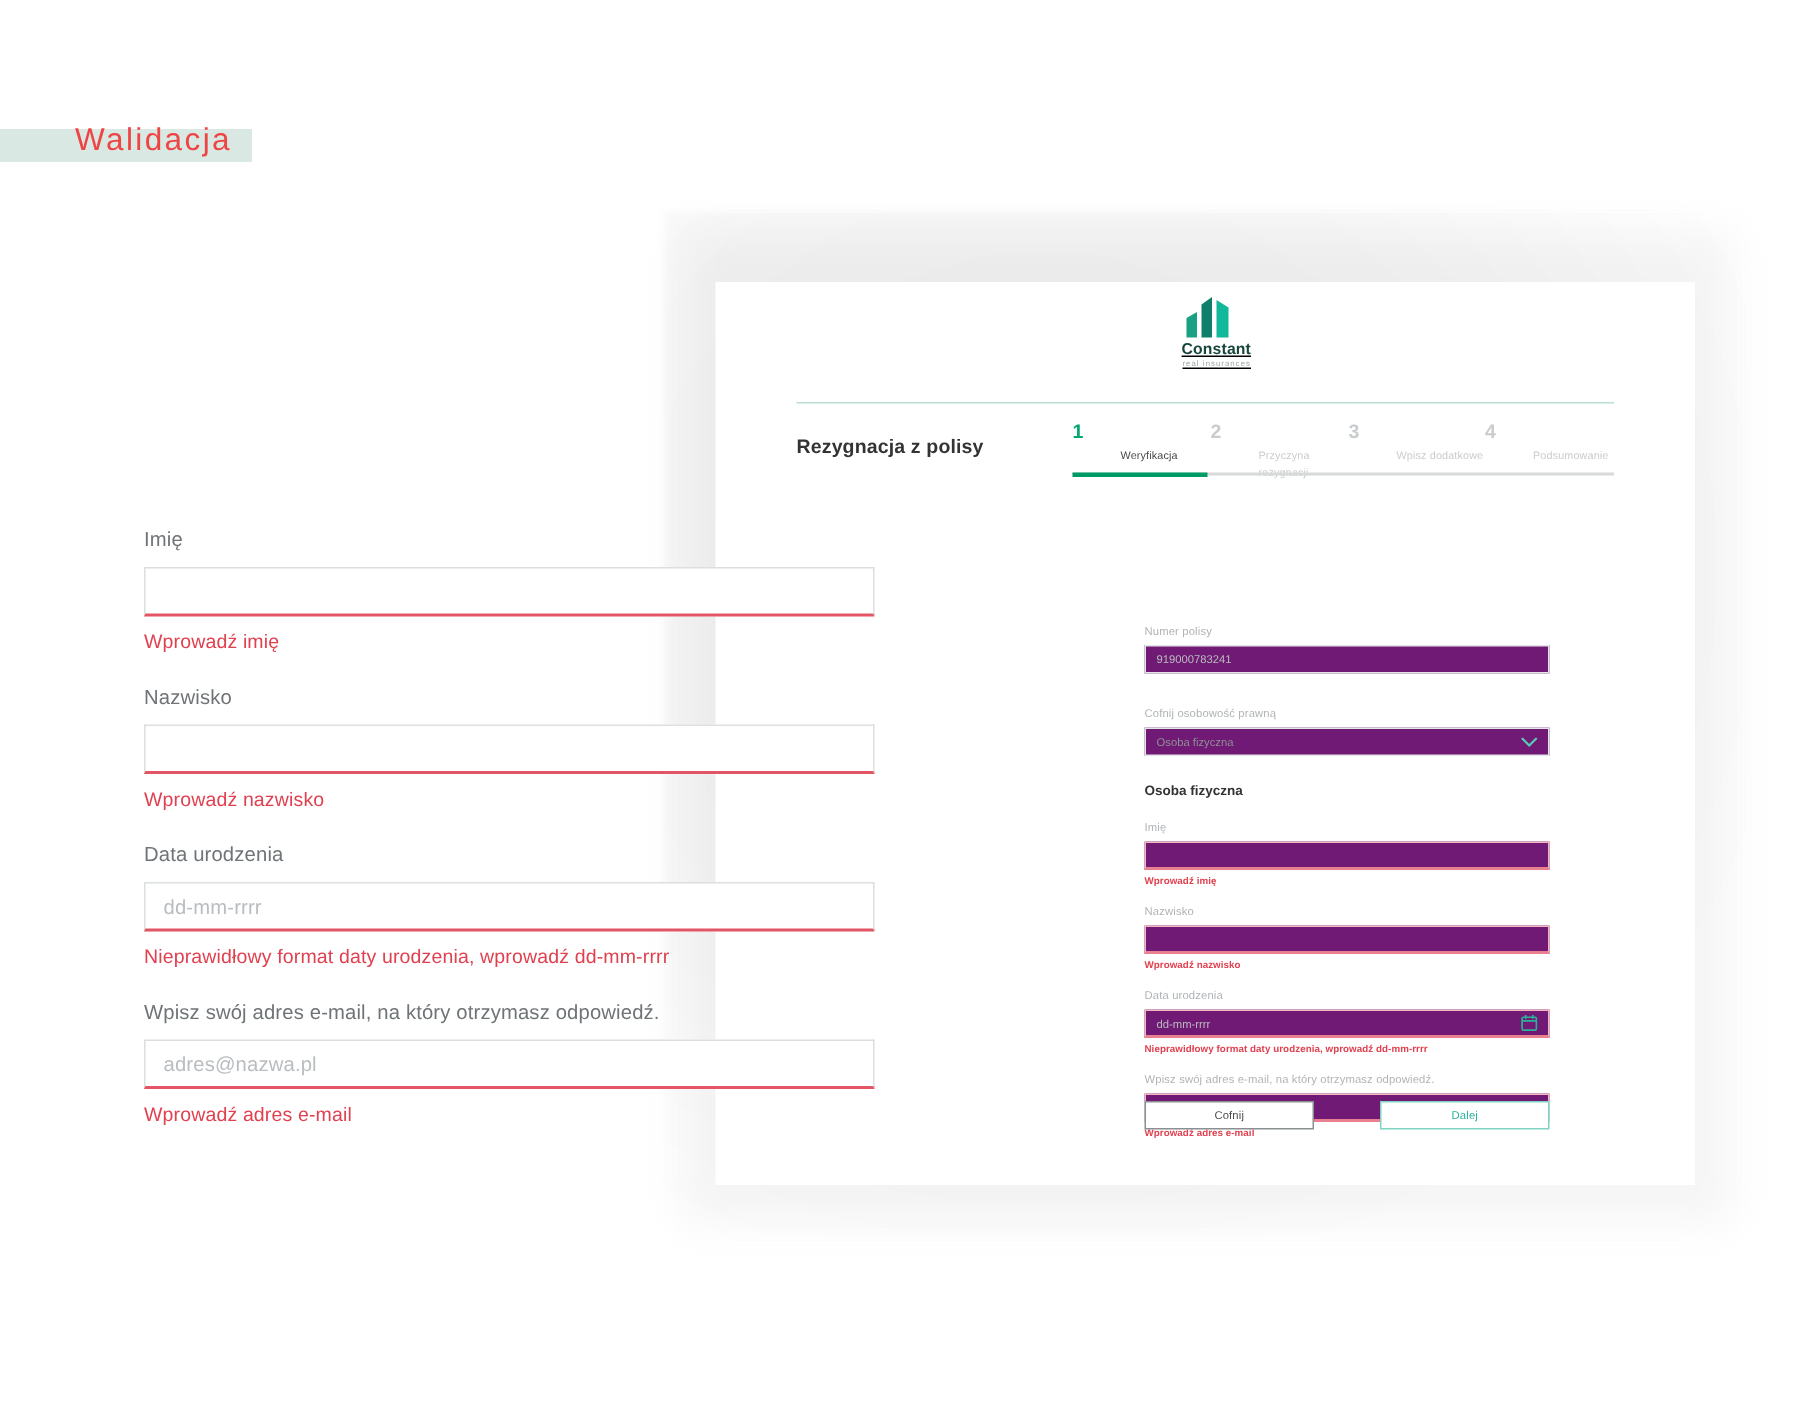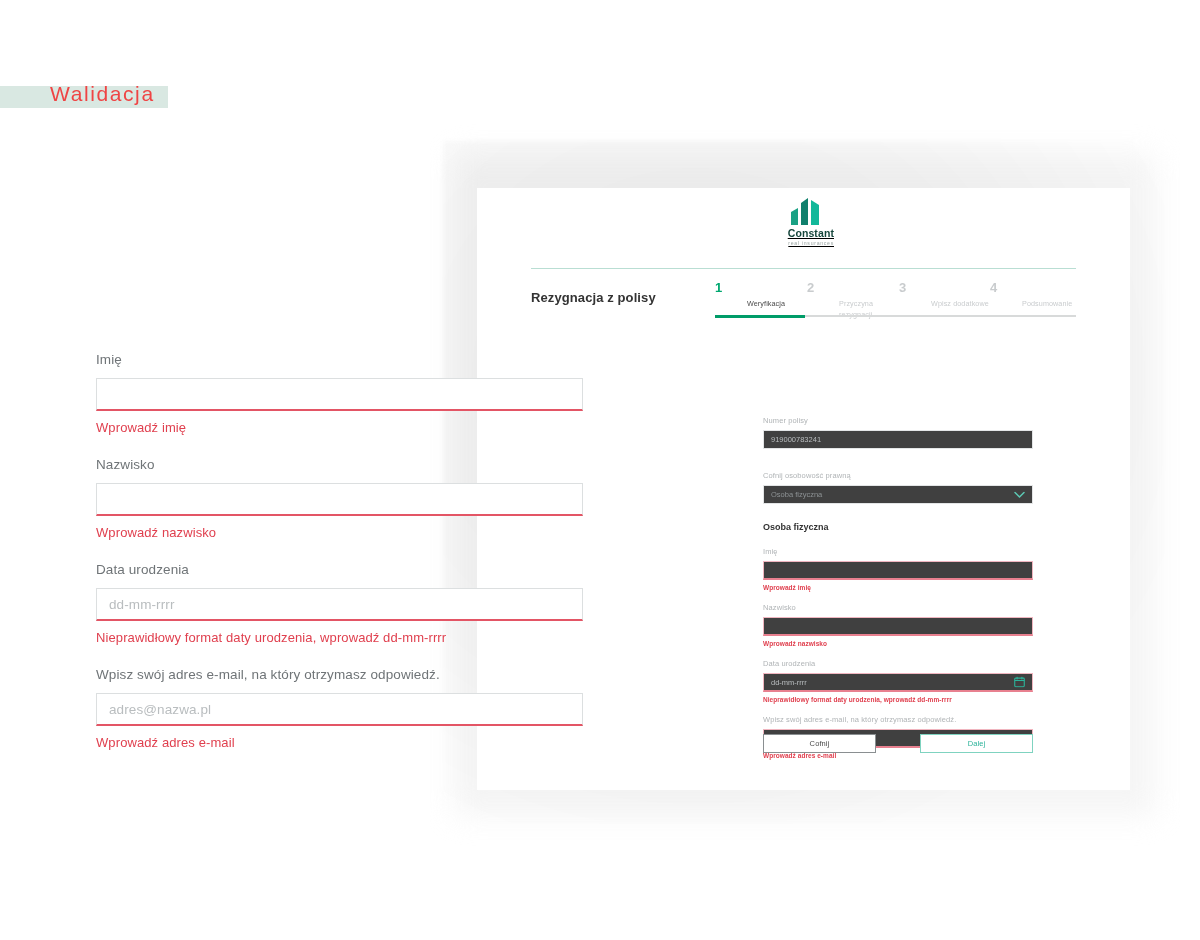--- a/index.html
+++ b/index.html
@@ -172,21 +172,21 @@
   .c-label {
     font-size: 7.5px;
     color: #b0b4b6;
     line-height: 12px;
     margin-bottom: 3px;
     letter-spacing: 0.1px;
   }
   .c-input {
     height: 19px;
     border: 1px solid #e3e5e6;
-    background: #404040;
+    background: #701a75;
     display: flex;
     align-items: center;
     padding: 0 7px;
     box-sizing: border-box;
     font-size: 7.5px;
     color: #b9bdbf;
     position: relative;
   }
   .c-input.value { color: #b9bdbf; }
   .c-input.err {

